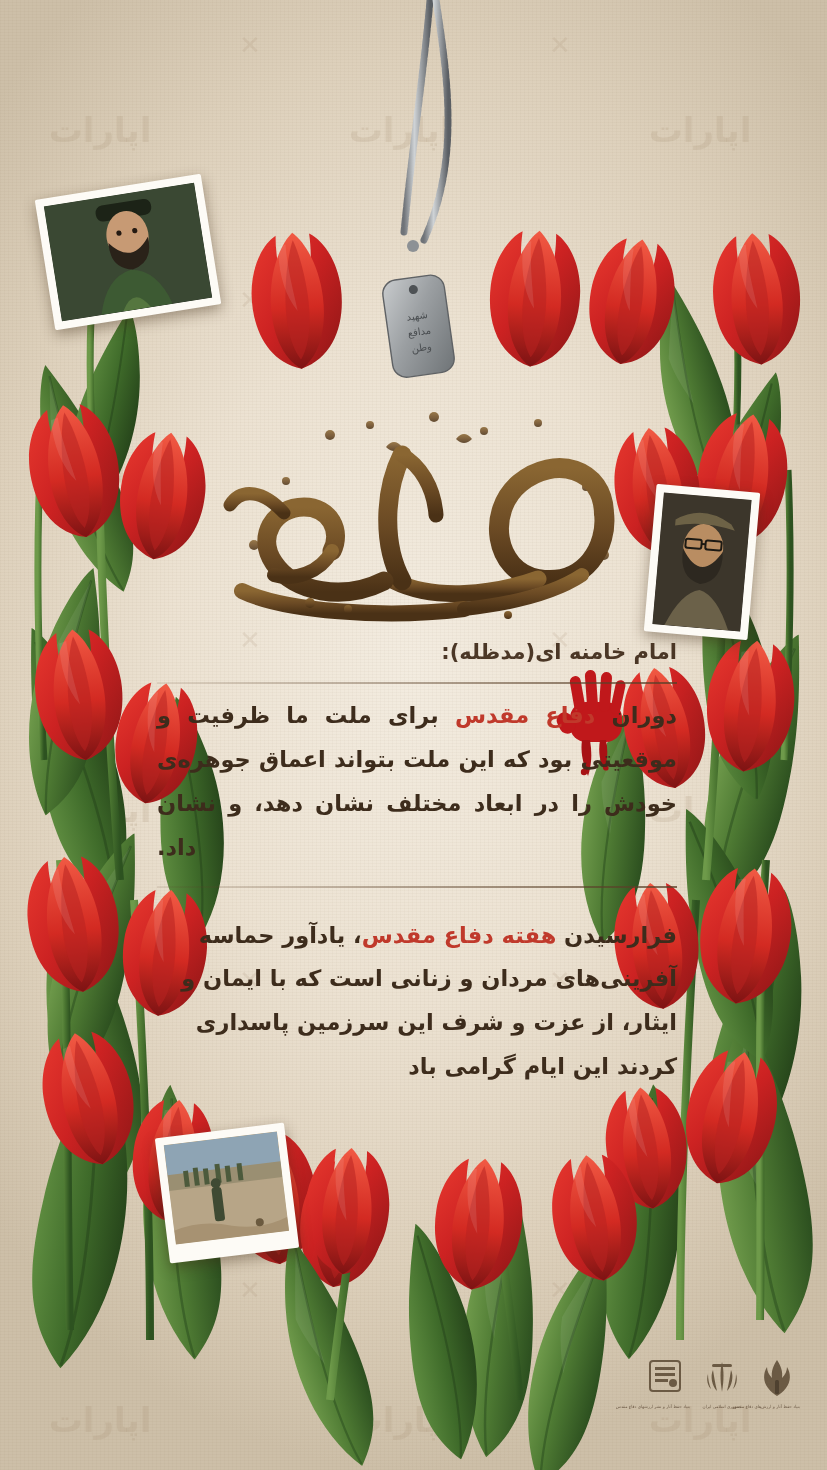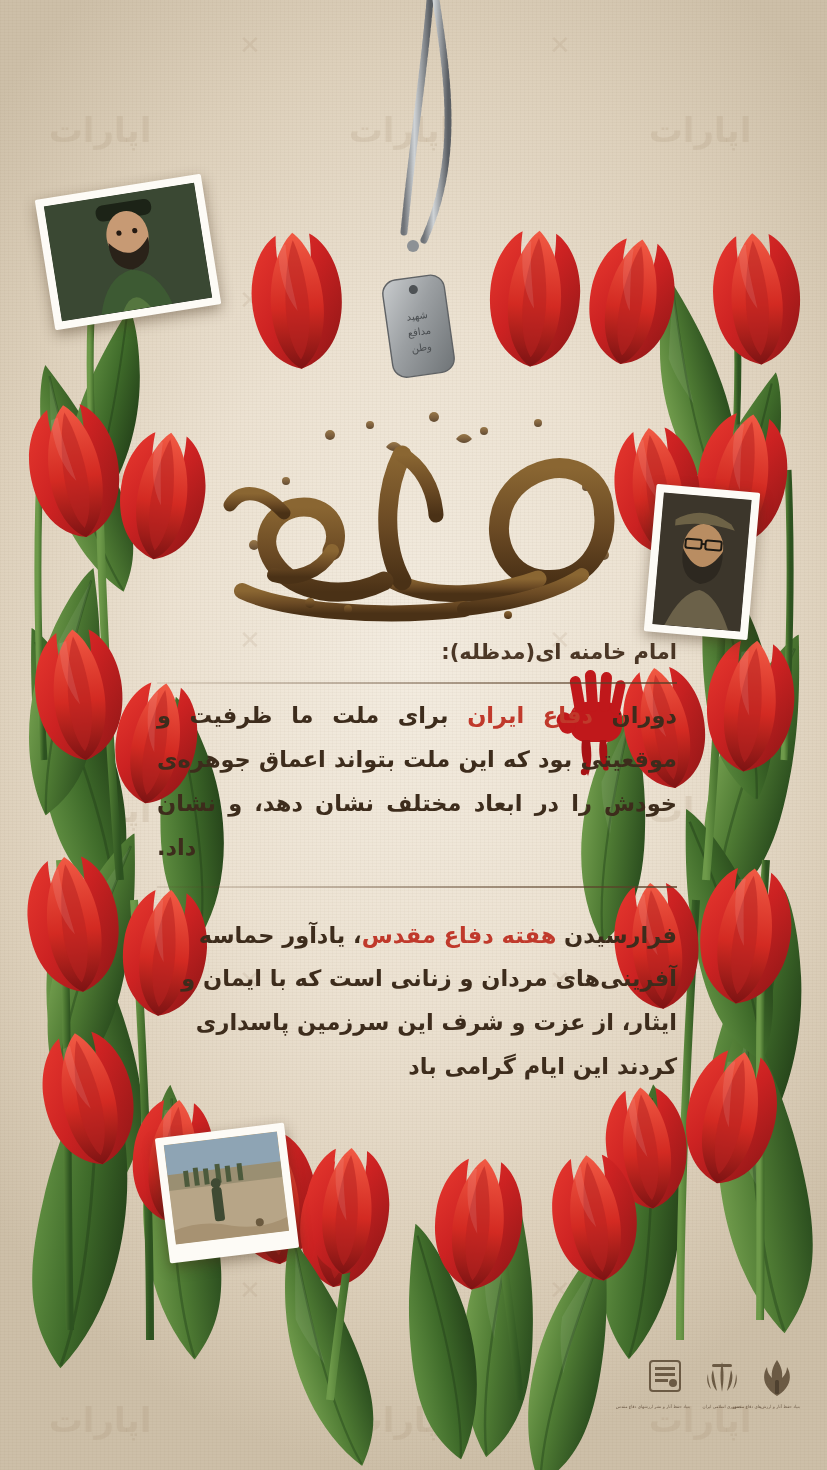--- a/index.html
+++ b/index.html
@@ -530,21 +530,21 @@
         <path d="M0 86 q28 -8 58 2 q30 8 56 -2 l0 14 L0 100Z" fill="#a79272"></path>
         <circle cx="86" cy="88" r="4" fill="#6b5a3f"></circle>
       </svg>
     </div>
   </div>
 
   <div id="textwrap">
     <div class="attrib">امام خامنه ای(مدظله):</div>
     <div class="rule"></div>
     <div class="quote">
-      <span>دوران <span class="hl" style="color: rgb(192, 57, 43);">دفاع ایران</span> برای ملت ما ظرفیت و موقعیتی بود که این ملت بتواند اعماق جوهره‌ی خودش را در ابعاد مختلف نشان دهد، و نشان داد.</span>
+      <span>دوران <span class="hl" style="color: rgb(192, 57, 43);">دفاع مقدس</span> برای ملت ما ظرفیت و موقعیتی بود که این ملت بتواند اعماق جوهره‌ی خودش را در ابعاد مختلف نشان دهد، و نشان داد.</span>
     </div>
     <div class="rule" style="margin-top:16px;"></div>
     <div class="para2">
       <span>فرارسیدن <span class="hl" style="color: rgb(192, 57, 43);">هفته دفاع مقدس</span>، یادآور حماسه آفرینی‌های مردان و زنانی است که با ایمان و ایثار، از عزت و شرف این سرزمین پاسداری کردند این ایام گرامی باد</span>
     </div>
   </div>
 
   <div id="footer">
 
     <div style="width:46px;text-align:center;">

